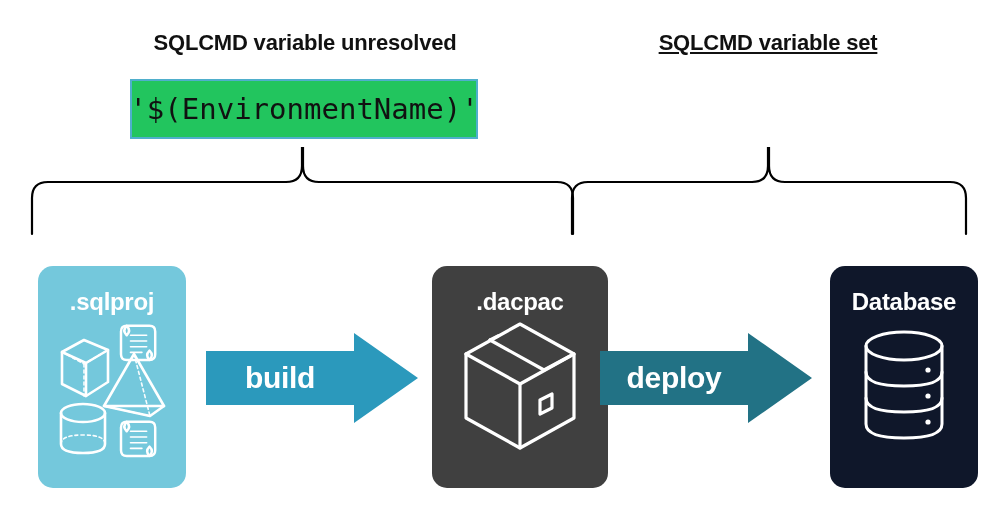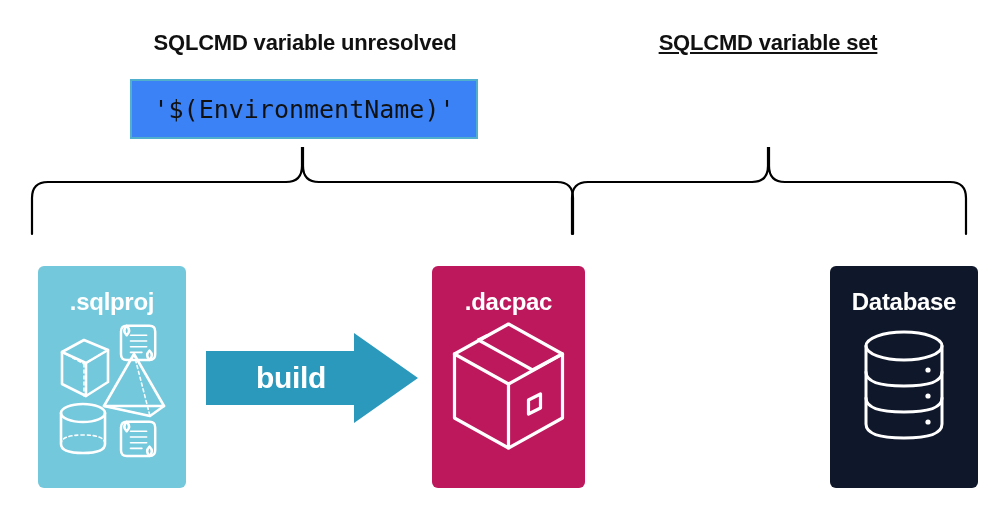--- a/index.html
+++ b/index.html
@@ -35,42 +35,42 @@
     transform: translateX(-50%);
   }
   #heading-left  { left: 305px; top: 30px; }
   #heading-right { left: 768px; top: 30px; text-decoration: underline; }
 
   
   .value-box {
     position: absolute;
     box-sizing: border-box;
     border: 2px solid #4FAFCC;
-    background: #3b82f6;
+    background: #22c55e;
     display: flex;
     align-items: center;
     justify-content: center;
     font-family: "DejaVu Sans Mono", "Liberation Mono", monospace;
-    font-size: 25px;
+    font-size: 29px;
     color: #111111;
     letter-spacing: 0px;
     white-space: nowrap;
   }
   #value-box-left  { left: 130px; top: 79px; width: 348px; height: 60px; }
   #value-box-right { left: 665px; top: 79px; width: 203px; height: 60px; }
 
   
   .brace-svg { position: absolute; overflow: visible; }
   #brace-left-svg  { left: 30px;  top: 148px; }
   #brace-right-svg { left: 570px; top: 148px; }
 
   
   .stage-box {
     position: absolute;
-    border-radius: 6px;
+    border-radius: 15px;
   }
   .stage-box .stage-label {
     position: absolute;
     left: 0;
     right: 0;
     top: 22px;
     text-align: center;
     font-family: "Liberation Sans", sans-serif;
     font-weight: bold;
     font-size: 24px;
@@ -79,21 +79,21 @@
     white-space: nowrap;
   }
   .stage-box .art {
     position: absolute;
     left: 0;
     top: 0;
     width: 100%;
     height: 100%;
   }
   #box-sqlproj  { left: 38px;  top: 266px; width: 148px; height: 222px; background: #74C8DC; }
-  #box-dacpac   { left: 432px; top: 266px; width: 153px; height: 222px; background: #be185d; }
+  #box-dacpac   { left: 432px; top: 266px; width: 176px; height: 222px; background: #404040; }
   #box-database { left: 830px; top: 266px; width: 148px; height: 222px; background: #0f172a; }
 
   
   .arrow-wrap { position: absolute; }
   #arrow-build  { left: 206px; top: 333px; width: 212px; height: 90px; }
   #arrow-deploy { left: 600px; top: 333px; width: 212px; height: 90px; }
   .arrow-label {
     position: absolute;
     left: 0;
     top: 0;
@@ -102,21 +102,20 @@
     display: flex;
     align-items: center;
     justify-content: center;
     font-family: "Liberation Sans", sans-serif;
     font-weight: bold;
     font-size: 30px;
     color: #ffffff;
     letter-spacing: -0.3px;
     white-space: nowrap;
     pointer-events: none;
-    padding-left: 11px;
   }
 </style>
 </head>
 <body>
 
 <div class="stage">
 
   <div class="heading" id="heading-left">SQLCMD variable unresolved</div>
 
   <div class="heading" id="heading-right">SQLCMD variable set</div>
@@ -246,14 +245,20 @@
     </svg>
   </div>
 
   <div class="arrow-wrap" id="arrow-build">
     <svg width="212" height="90" viewBox="0 0 212 90">
       <polygon points="0,18 148,18 148,0 212,45 148,90 148,72 0,72" fill="#2B99BC"></polygon>
     </svg>
     <div class="arrow-label">build</div>
   </div>
 
+  <div class="arrow-wrap" id="arrow-deploy">
+    <svg width="212" height="90" viewBox="0 0 212 90">
+      <polygon points="0,18 148,18 148,0 212,45 148,90 148,72 0,72" fill="#227285"></polygon>
+    </svg>
+    <div class="arrow-label">deploy</div>
+  </div>
 
 </div>
 
 </body></html>

